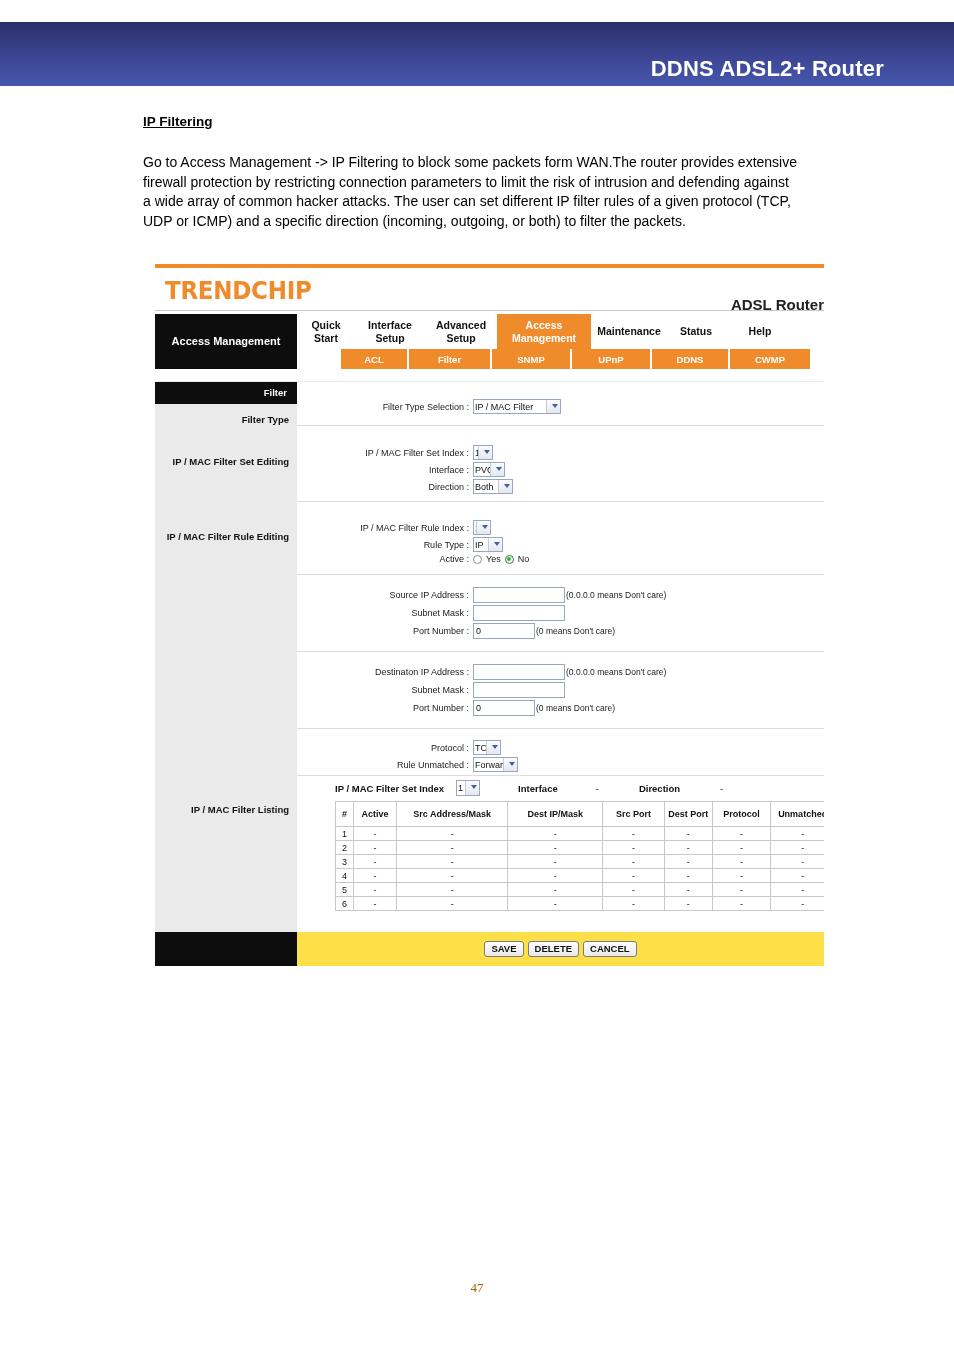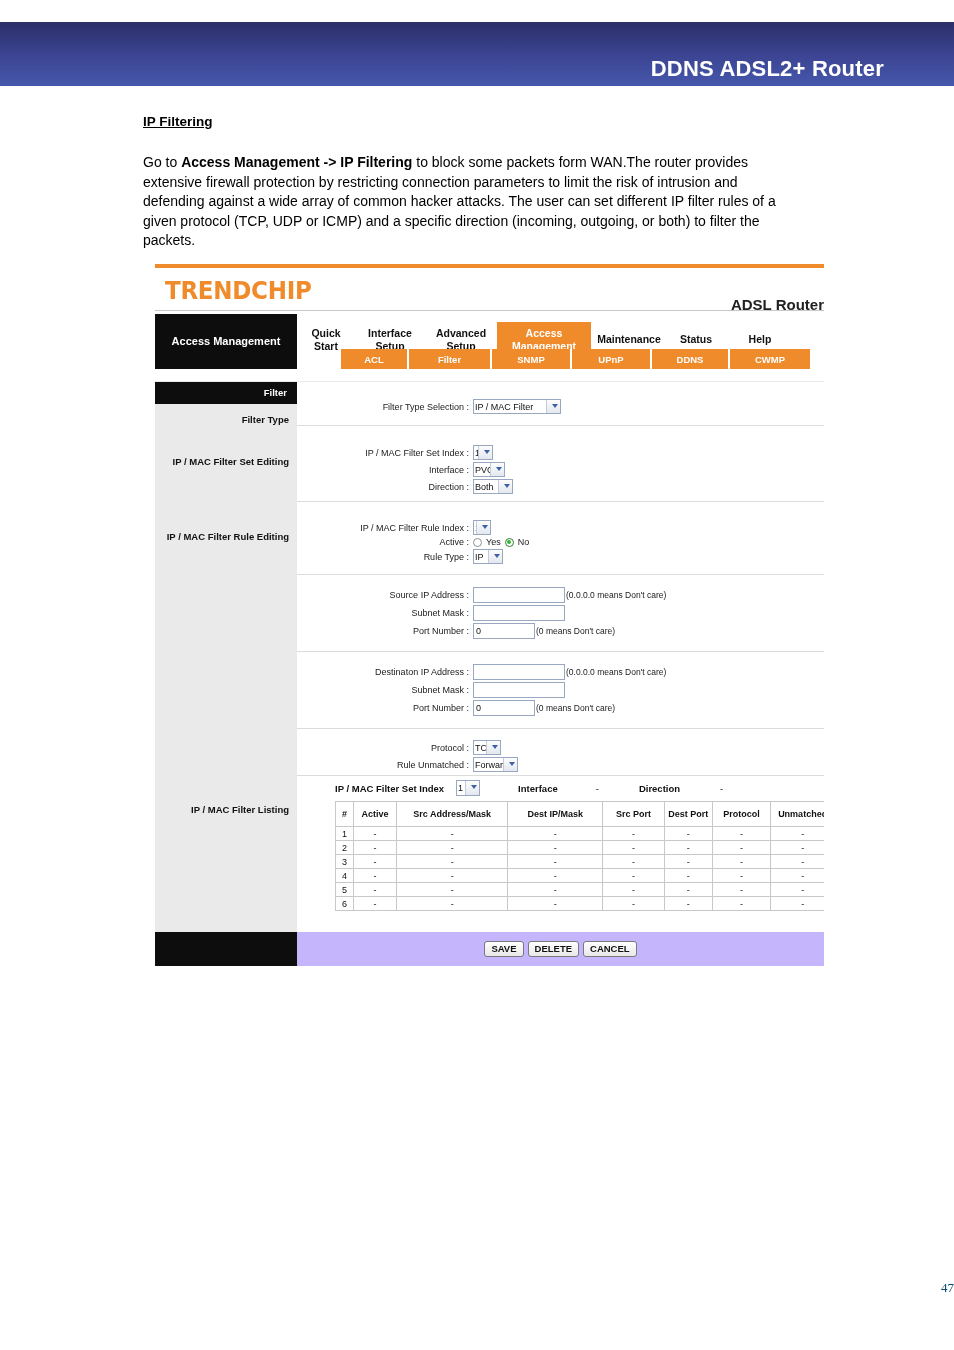--- a/index.html
+++ b/index.html
@@ -26,21 +26,21 @@
   
   .doc-h {
     position:absolute; left:143px; top:114px;
     font-size:13.5px; font-weight:bold; color:#000;
     text-decoration:underline;
   }
   .doc-p {
     position:absolute; left:143px; top:153px; width:655px;
     font-size:14px; line-height:19.5px; color:#000;
   }
-  .doc-p b { font-weight:bold; }
+  .doc-p b { font-weight:normal; }
 
   
   .ui {
     position:absolute; left:155px; top:264px;
     width:669px; height:766px;
     overflow:hidden;
     background:#ffffff;
     font-size:9px;
     color:#1a1a1a;
   }
@@ -68,21 +68,21 @@
   
   .nav { position:relative; height:55px; }
   .nav-left {
     position:absolute; left:0; top:0; width:142px; height:55px;
     background:#0d0d0d; color:#ffffff;
     display:flex; align-items:center; justify-content:center;
     text-align:center; font-size:11px; font-weight:bold; line-height:15px;
   }
   .nav-tabs {
     position:absolute; left:142px; top:0; width:527px; height:35px;
-    display:flex; align-items:stretch;margin-top:8px;
+    display:flex; align-items:stretch;
   }
   .nav-tab {
     flex:0 0 auto;
     display:flex; align-items:center; justify-content:center;
     text-align:center; font-size:10.5px; font-weight:bold;
     line-height:12.5px; color:#111;
     padding:0 6px; box-sizing:border-box;
   }
   .nav-tab.active { background:#f08b2c; color:#ffffff; }
   .nav-sub {
@@ -181,34 +181,34 @@
     border:1px solid #c8c8c8; font-size:9px; color:#111;
     text-align:center; padding:1px 2px;
   }
   .tbl th { font-weight:bold; height:22px; line-height:11px; }
   .tbl td { height:11px; }
 
   
   .foot { display:flex; height:34px; }
   .foot-left { width:142px; flex:0 0 142px; background:#0d0d0d; }
   .foot-right {
-    flex:1 1 auto; background:#c4b5fd;
+    flex:1 1 auto; background:#fde047;
     display:flex; align-items:center; justify-content:center; gap:4px;
   }
   .btn {
     font-family:"Liberation Sans", sans-serif;
     font-size:9.5px; font-weight:bold; color:#111;
     background:linear-gradient(to bottom,#ffffff,#e8e8e8);
     border:1px solid #7a7a7a; border-radius:3px;
     padding:1px 6px; line-height:12px;
   }
 
   .pagenum {
     position:absolute; left:0; top:1280px; width:954px;
-    text-align:right; font-size:13px; color:#0c4a6e;
+    text-align:center; font-size:13px; color:#a16207;
     font-family:"Liberation Serif", serif;
   }
 </style>
 </head>
 <body>
 
 <div class="banner">
   <div class="banner-title">DDNS ADSL2+ Router</div>
 </div>
 
@@ -330,34 +330,34 @@
       <div class="sec" style="height:72px;">
         <div class="sec-pad" style="padding-top:16px;">
           <div class="frow">
             <div class="flab">IP / MAC Filter Rule Index :</div>
             <span class="selwrap">
               <select class="sel" style="width:18px;"><option>1</option><option>2</option><option>3</option><option>4</option><option>5</option><option>6</option></select>
               <span class="selbg"></span>
             </span>
           </div>
           <div class="frow">
+            <div class="flab">Rule Type :</div>
+            <span class="selwrap">
+              <select class="sel" style="width:30px;"><option>IP</option><option>MAC</option></select>
+              <span class="selbg"></span>
+            </span>
+          </div>
+          <div class="frow">
             <div class="flab">Active :</div>
             <div class="radios">
               <span class="radio"></span>
               <span>Yes</span>
               <span class="radio on"></span>
               <span>No</span>
             </div>
-          </div>
-          <div class="frow">
-            <div class="flab">Rule Type :</div>
-            <span class="selwrap">
-              <select class="sel" style="width:30px;"><option>IP</option><option>MAC</option></select>
-              <span class="selbg"></span>
-            </span>
           </div>
         </div>
       </div>
 
       <div class="sec" style="height:76px;">
         <div class="sec-pad" style="padding-top:10px;">
           <div class="frow">
             <div class="flab">Source IP Address :</div>
             <input class="txt" type="text" style="width: 86px;">
             <span class="fhint">(0.0.0.0 means Don't care)</span>

